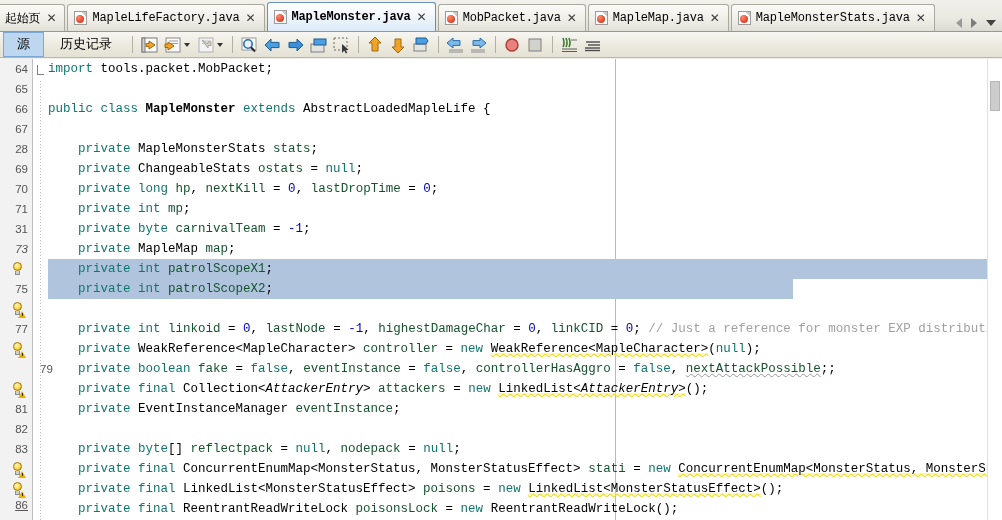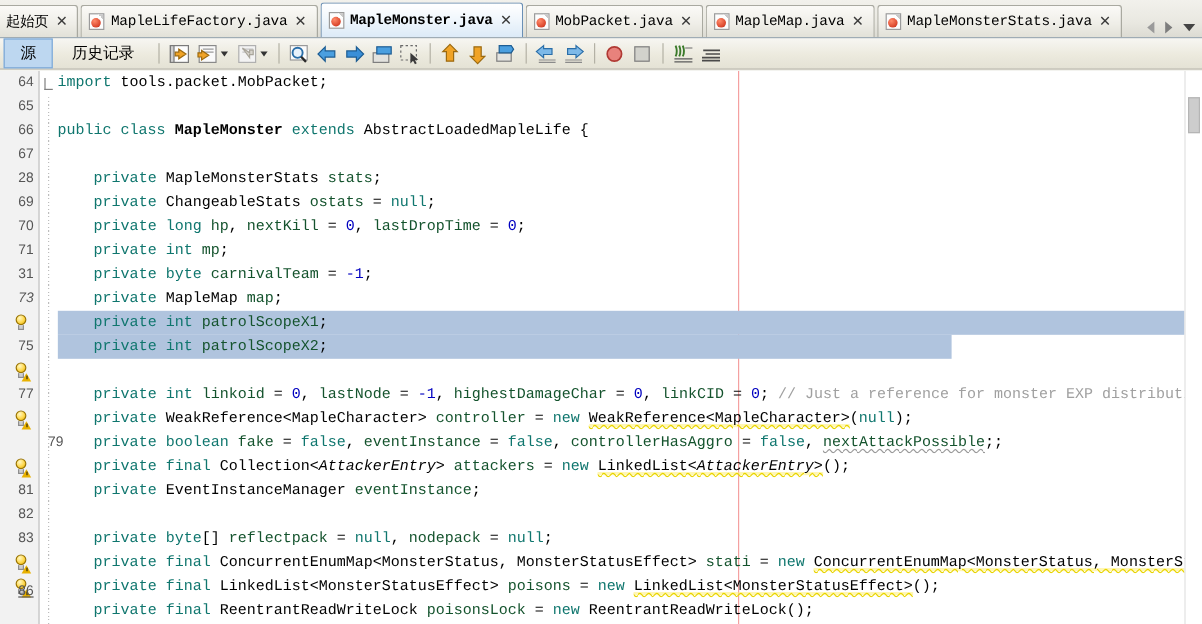--- a/index.html
+++ b/index.html
@@ -547,21 +547,21 @@
         <span class="glass"></span>
           <span class="base"></span>
           <span class="warn"></span>
       </div>
       <div class="bulb" style="top:423px;">
         <span class="glass"></span>
           <span class="base"></span>
           <span class="warn"></span>
       </div>
 
-      <div class="gline" style="top:424px;text-decoration:underline;">86</div>
+      <div class="gline" style="top:436px;text-decoration:underline;">86</div>
     </div>
 
     <div class="vscroll">
       <div class="vthumb"></div>
     </div>
   </div>
 
 </div>
 
 </body></html>

